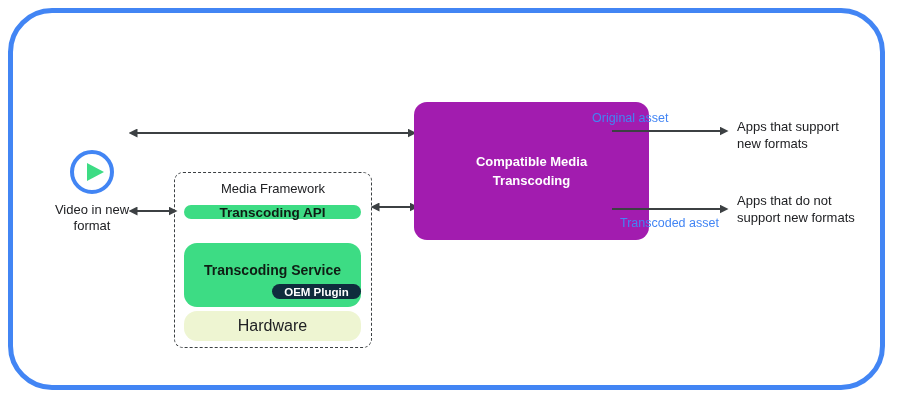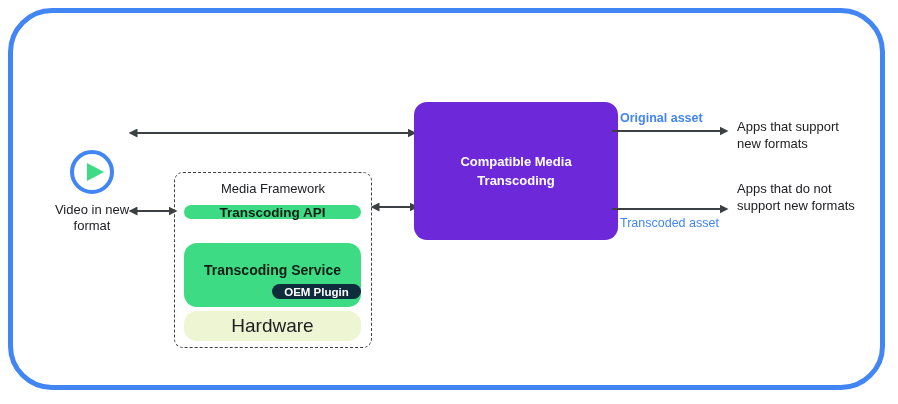--- a/index.html
+++ b/index.html
@@ -123,31 +123,31 @@
     font-size: 11.5px;
     font-weight: bold;
     color: #ffffff;
   }
   #hardware {
     left: 184px;
     top: 311px;
     width: 177px;
     height: 30px;
     background: #eef5d2;
-    font-size: 19px;
+    font-size: 16px;
     color: #202124;
   }
   
   #cmt-box {
     position: absolute;
     left: 414px;
     top: 102px;
-    width: 204px;
+    width: 235px;
     height: 138px;
-    background: #6d28d9;
+    background: #a21caf;
     border-radius: 13px;
     display: flex;
     align-items: center;
     justify-content: center;
     text-align: center;
     color: #ffffff;
     font-size: 13px;
     font-weight: bold;
     line-height: 19px;
     box-sizing: border-box;
@@ -158,31 +158,31 @@
     position: absolute;
     overflow: visible;
   }
   
   .asset-label {
     position: absolute;
     font-size: 12.5px;
     color: #4285f4;
     white-space: nowrap;
   }
-  #original-asset-label { left: 620px; top: 111px; font-weight: bold; }
+  #original-asset-label { left: 592px; top: 111px; }
   #transcoded-asset-label { left: 620px; top: 216px; }
   .apps-label {
     position: absolute;
     font-size: 13px;
     line-height: 17px;
     color: #202124;
     white-space: pre-line;
   }
   #apps-support-label { left: 737px; top: 118px; }
-  #apps-nosupport-label { left: 737px; top: 180px; }
+  #apps-nosupport-label { left: 737px; top: 192px; }
 </style>
 </head>
 <body>
 
 <div id="canvas">
 
   <div id="outer-frame"></div>
 
   <div id="play-icon">
     <div class="tri"></div>

